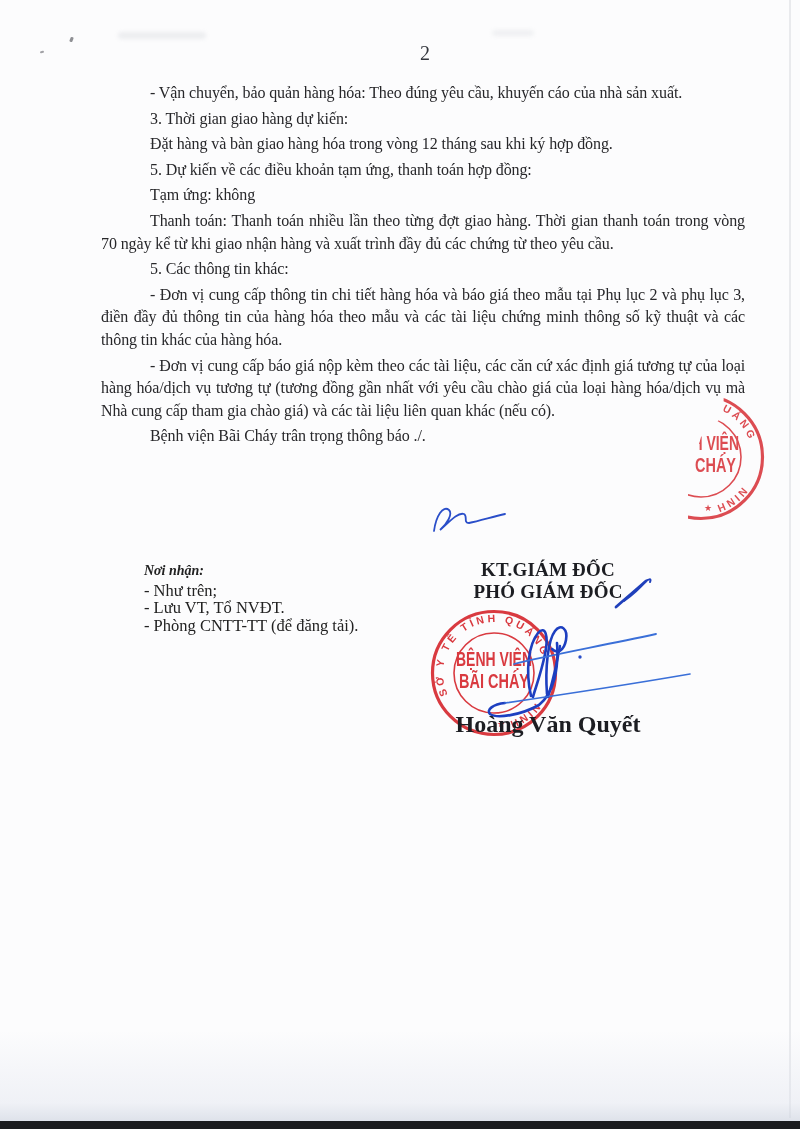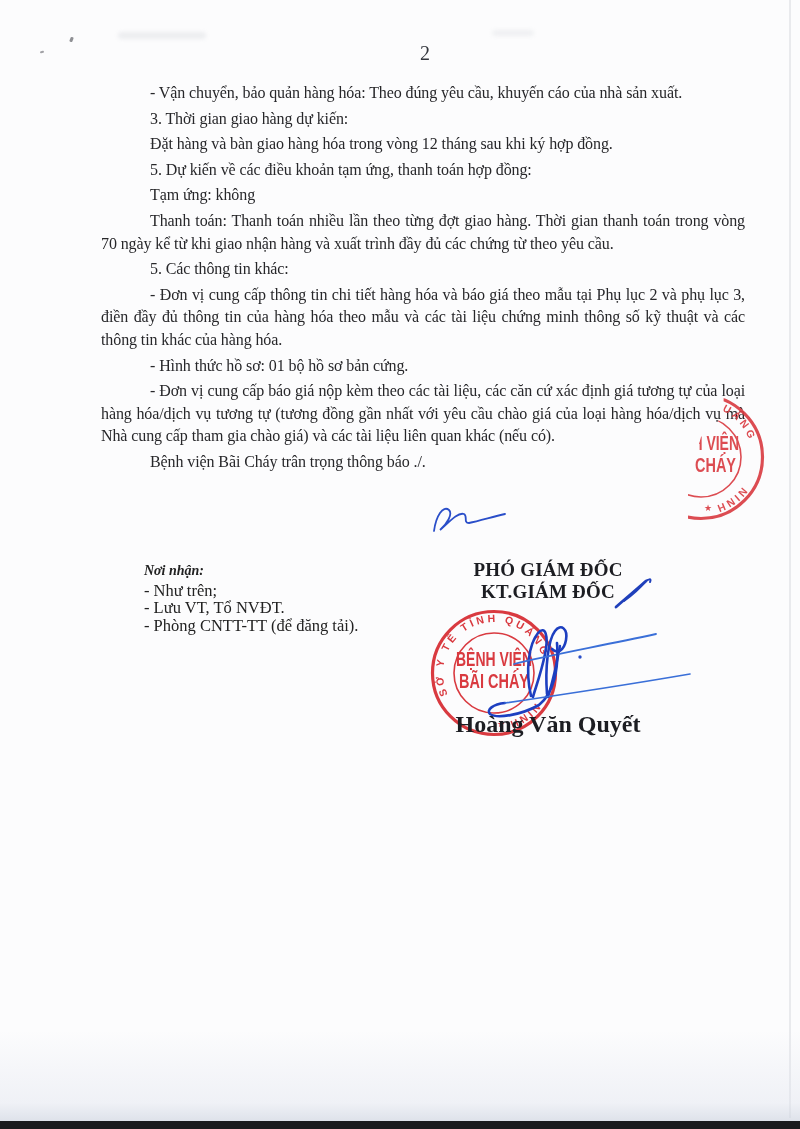--- a/index.html
+++ b/index.html
@@ -66,21 +66,20 @@
 
   <div class="body-text">
     <p>- Vận chuyển, bảo quản hàng hóa: Theo đúng yêu cầu, khuyến cáo của nhà sản xuất.</p>
     <p>3. Thời gian giao hàng dự kiến:</p>
     <p>Đặt hàng và bàn giao hàng hóa trong vòng 12 tháng sau khi ký hợp đồng.</p>
     <p>5. Dự kiến về các điều khoản tạm ứng, thanh toán hợp đồng:</p>
     <p>Tạm ứng: không</p>
     <p>Thanh toán: Thanh toán nhiều lần theo từng đợt giao hàng. Thời gian thanh toán trong vòng 70 ngày kể từ khi giao nhận hàng và xuất trình đầy đủ các chứng từ theo yêu cầu.</p>
     <p>5. Các thông tin khác:</p>
     <p>- Đơn vị cung cấp thông tin chi tiết hàng hóa và báo giá theo mẫu tại Phụ lục 2 và phụ lục 3, điền đầy đủ thông tin của hàng hóa theo mẫu và các tài liệu chứng minh thông số kỹ thuật và các thông tin khác của hàng hóa.</p>
-    <p>- Hình thức hồ sơ: 01 bộ hồ sơ bản cứng.</p>
     <p>- Đơn vị cung cấp báo giá nộp kèm theo các tài liệu, các căn cứ xác định giá tương tự của loại hàng hóa/dịch vụ tương tự (tương đồng gần nhất với yêu cầu chào giá của loại hàng hóa/dịch vụ mà Nhà cung cấp tham gia chào giá) và các tài liệu liên quan khác (nếu có).</p>
     <p class="closing">Bệnh viện Bãi Cháy trân trọng thông báo ./.</p>
   </div>
 
   <svg class="stamp-partial" width="165" height="154" viewBox="0 0 165 154">
     <defs>
       <clipPath id="partialClip">
         <polygon points="89,0 165,0 165,154 53,154 53,92 66,47 88,26"></polygon>
       </clipPath>
       <path id="arcTopP" d="M19.8,88.6 A51,51 0 1 1 112.2,88.6" fill="none"></path>
@@ -102,22 +101,22 @@
   </svg>
 
   <div class="recipients">
     <div class="recipients-heading">Nơi nhận:</div>
     <div>- Như trên;</div>
     <div>- Lưu VT, Tổ NVĐT.</div>
     <div>- Phòng CNTT-TT (để đăng tải).</div>
   </div>
 
   <div class="sig-titles">
+    <div>KT.GIÁM ĐỐC</div>
     <div>PHÓ GIÁM ĐỐC</div>
-    <div>KT.GIÁM ĐỐC</div>
   </div>
 
   <svg class="stamp-main" width="134" height="134" viewBox="0 0 134 134">
     <defs>
       <path id="arcTopM" d="M19.8,88.6 A51,51 0 1 1 112.2,88.6" fill="none"></path>
       <path id="arcBotM" d="M107.3,97 A51,51 0 0 1 80.1,116" fill="none"></path>
     </defs>
     <circle cx="66" cy="67" r="61.5" fill="none" stroke="#d93a40" stroke-width="3.2"></circle>
     <circle cx="66" cy="67" r="40" fill="none" stroke="#d93a40" stroke-width="1.6"></circle>
     <text class="stamp-sans" font-size="10.5" font-weight="bold" fill="#d93a40">

